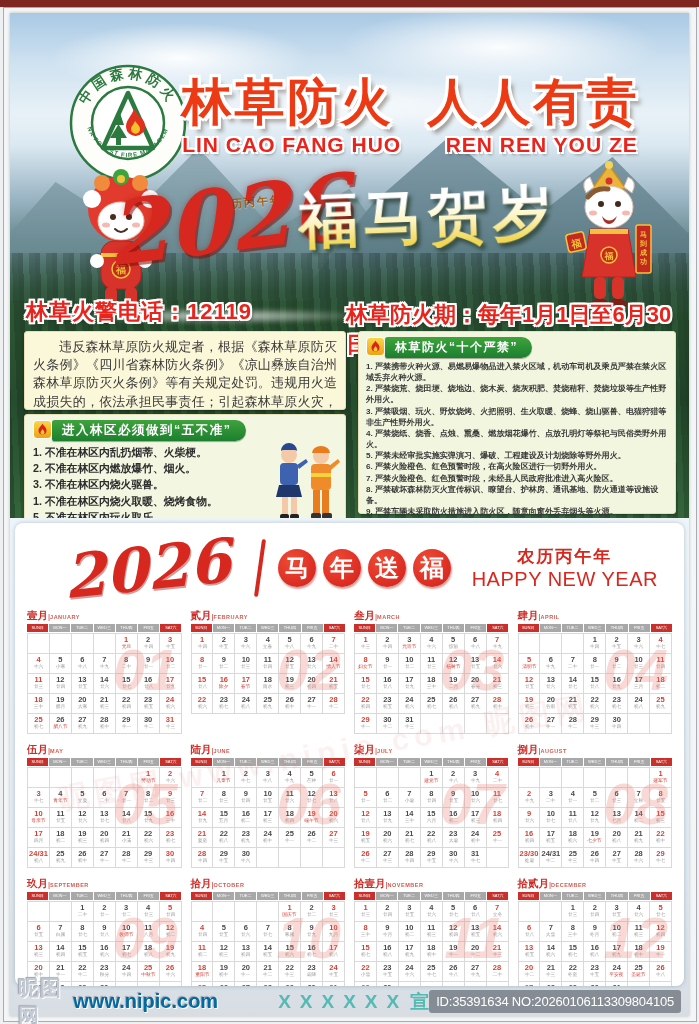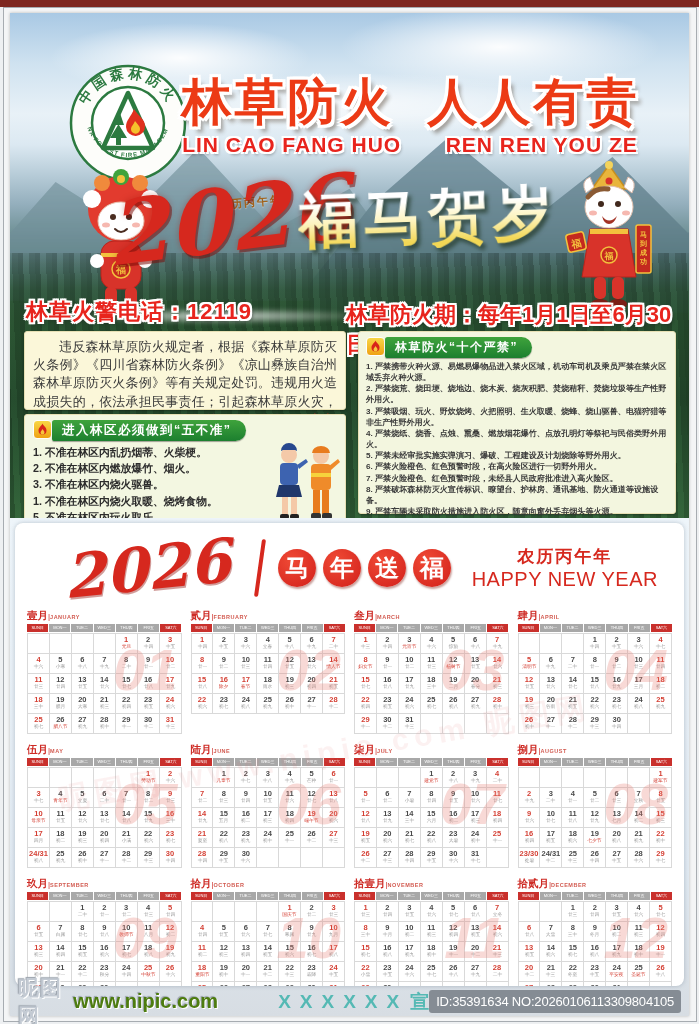--- a/index.html
+++ b/index.html
@@ -77,21 +77,21 @@
   .cell{background:#fff;height:19px;text-align:center;overflow:hidden;}
   .num{font-size:7.5px;font-weight:700;line-height:9px;padding-top:1px;color:#4a4a4a;}
   .num.rd{color:#d43f33;}
   .lu{font-size:6px;line-height:7px;color:#9a9a9a;transform:scale(.8);transform-origin:50% 0;white-space:nowrap;}
   .lu.rd{color:#d43f33;}
   .m-wm{position:absolute;right:4px;top:32px;font-size:58px;font-weight:900;font-style:italic;color:rgba(232,128,118,.30);line-height:1;pointer-events:none;z-index:2;}
   .nipic-tile{position:absolute;left:40px;top:210px;font-size:30px;font-weight:700;color:rgba(224,120,120,.10);transform:rotate(-10deg);letter-spacing:6px;white-space:nowrap;pointer-events:none;z-index:3;}
   
   .footerbar{position:absolute;left:0;top:974px;width:679px;height:29px;display:flex;align-items:center;padding:0 8px;box-sizing:border-box;}
   .nipic-logo{font-size:21px;font-weight:900;color:#c3cad3;letter-spacing:1px;text-shadow:1px 1px 0 #fff,-1px -1px 1px #99a1ab;}
-  .nipic-url{font-size:20px;font-weight:800;color:#4d7c0f;margin-left:6px;text-shadow:1px 1px 0 #fff,-1px -1px 1px #9aa2ac;}
+  .nipic-url{font-size:20px;font-weight:800;color:#0369a1;margin-left:6px;text-shadow:1px 1px 0 #fff,-1px -1px 1px #9aa2ac;}
   .footer-center{margin-left:60px;color:#55b9b4;font-weight:800;font-size:19px;letter-spacing:9px;}
   .footer-seal{color:#55b9b4;font-weight:800;font-size:19px;margin-left:2px;}
   .id-box{margin-left:auto;background:#858c94;color:#fff;font-size:13px;letter-spacing:-0.2px;border-radius:3px;padding:4px 7px;white-space:nowrap;}
 </style>
 </head>
 <body>
 
 <div class="sheet">
   <div class="topbar"></div>
   <div class="sheet-frame"></div>

